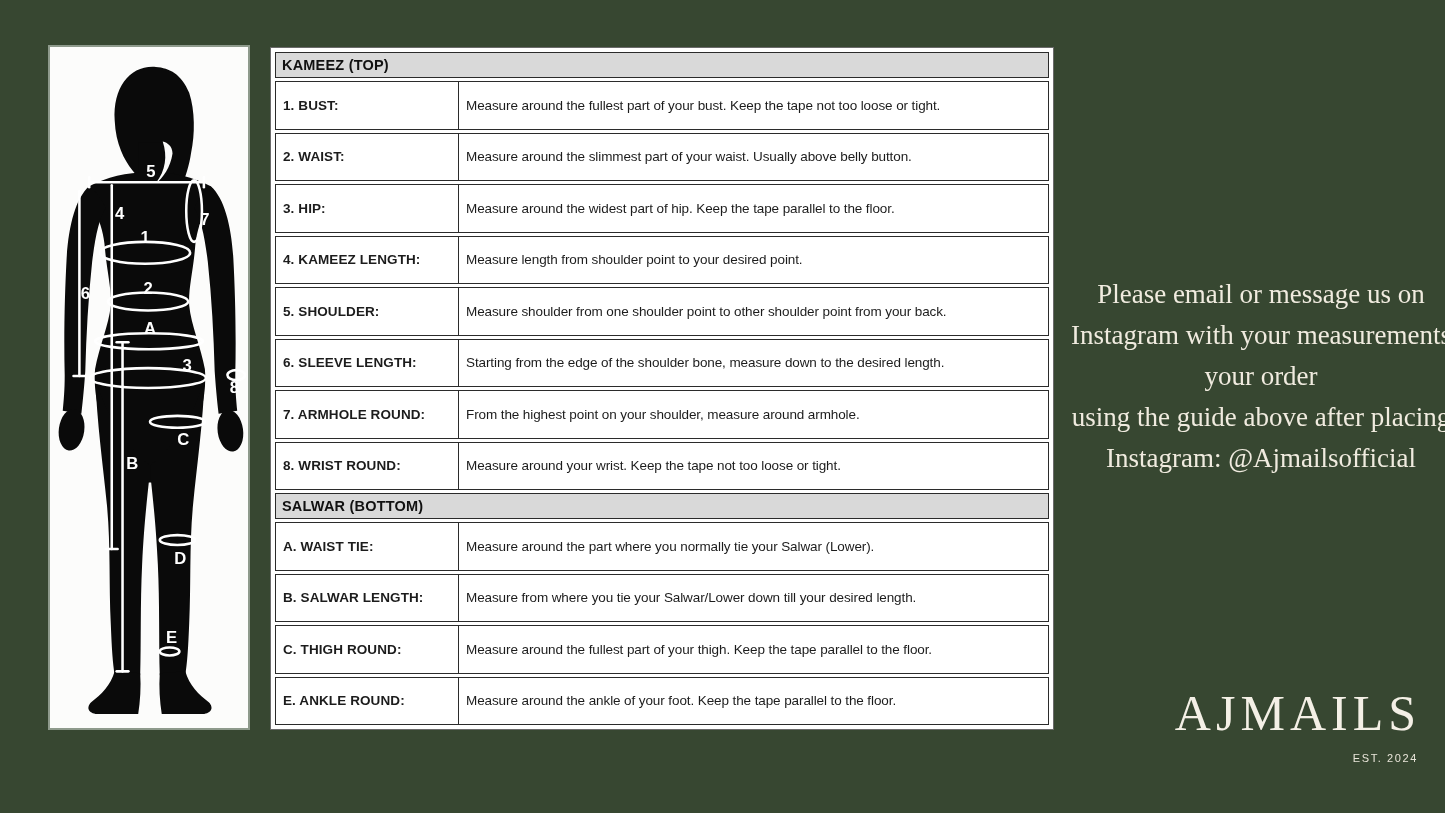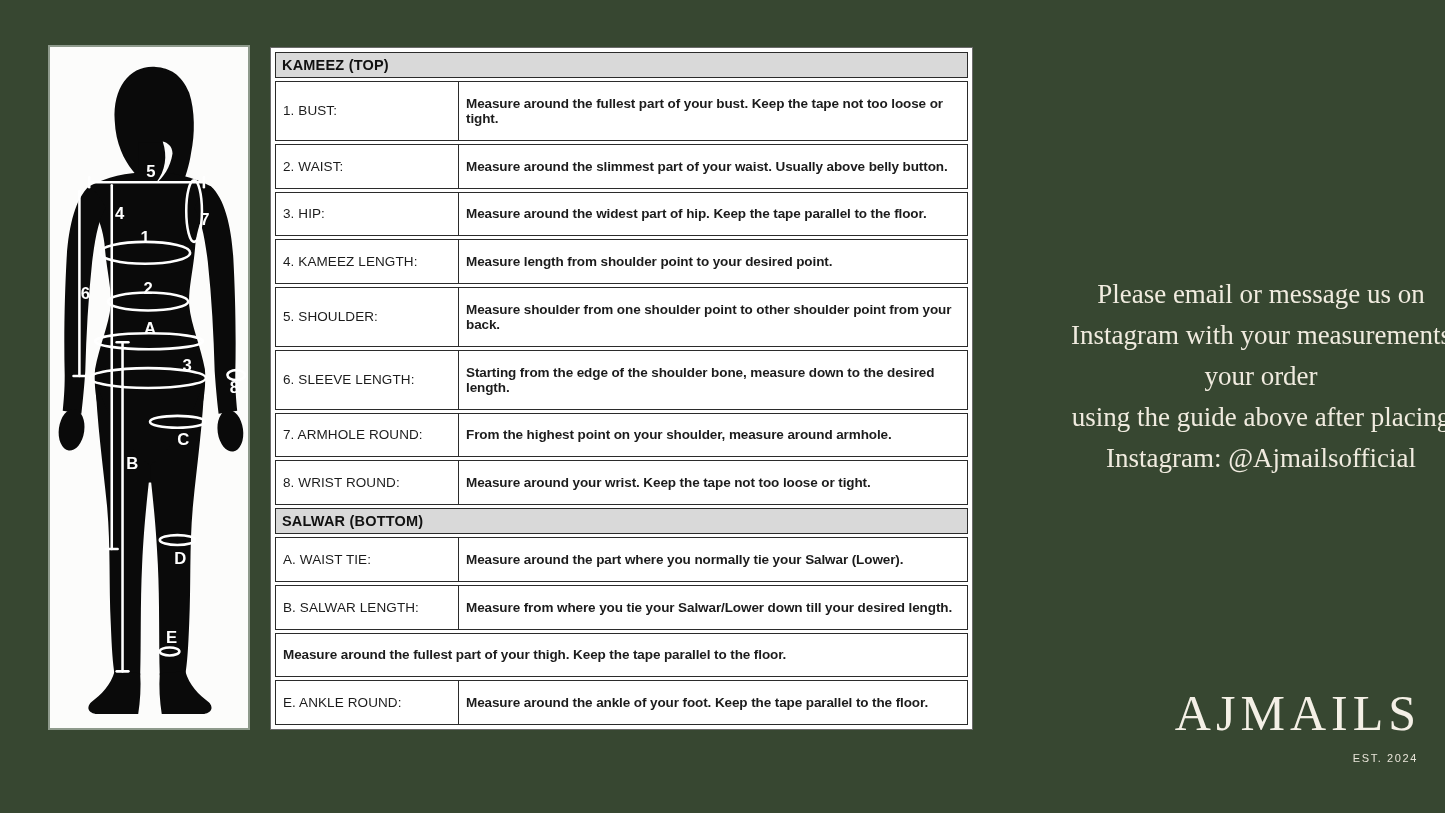--- a/index.html
+++ b/index.html
@@ -9,39 +9,39 @@
     font-family:"Liberation Sans",sans-serif;
   }
   
   .figure-panel{
     position:absolute;left:48px;top:45px;width:202px;height:685px;
     background:#fcfcfb;border:2px solid #8e9a8c;box-sizing:border-box;
   }
   .figure-panel svg{display:block;width:100%;height:100%;}
   
   .table-panel{
-    position:absolute;left:270px;top:47px;width:703px;height:683px;
+    position:absolute;left:270px;top:47px;width:784px;height:683px;
     background:#ffffff;border:1px solid #6a6a6a;box-sizing:border-box;
     padding:4px;
   }
   .mtable{display:flex;flex-direction:column;gap:3px;height:100%;box-sizing:border-box;}
   .section-header{
     flex:none;height:26px;background:#d9d9d9;border:1px solid #2b2b2b;
     display:flex;align-items:center;padding-left:6px;box-sizing:border-box;
     font-size:14.5px;font-weight:bold;color:#111;letter-spacing:.2px;
   }
   .trow{flex:1 1 auto;display:flex;border:1px solid #2b2b2b;background:#fff;box-sizing:border-box;}
   .tlabel{
     flex:none;width:183px;border-right:1px solid #2b2b2b;box-sizing:border-box;
     display:flex;align-items:center;padding-left:7px;
-    font-size:13.5px;font-weight:normal;color:#1c1c1c;letter-spacing:.1px;
+    font-size:13.5px;font-weight:bold;color:#1c1c1c;letter-spacing:.1px;
   }
   .tdesc{
     flex:1;display:flex;align-items:center;padding-left:7px;padding-right:4px;
-    font-size:13.5px;color:#1c1c1c;letter-spacing:-0.1px;font-weight:bold;
+    font-size:13.5px;color:#1c1c1c;letter-spacing:-0.1px;
   }
   
   .contact{
     position:absolute;left:1003px;top:274px;width:516px;
     text-align:center;color:#f0ebdf;
     font-family:"Liberation Serif",serif;font-size:27px;
   }
   .contact-line{line-height:41px;white-space:nowrap;}
   
   .brand{
@@ -171,20 +171,21 @@
 
     <div class="trow">
       <div class="tlabel">A. WAIST TIE:</div>
       <div class="tdesc">Measure around the part where you normally tie your Salwar (Lower).</div>
     </div>
     <div class="trow">
       <div class="tlabel">B. SALWAR LENGTH:</div>
       <div class="tdesc">Measure from where you tie your Salwar/Lower down till your desired length.</div>
     </div>
     <div class="trow">
+      <div class="tlabel">C. THIGH ROUND:</div>
       <div class="tdesc">Measure around the fullest part of your thigh. Keep the tape parallel to the floor.</div>
     </div>
     <div class="trow">
       <div class="tlabel">E. ANKLE ROUND:</div>
       <div class="tdesc">Measure around the ankle of your foot. Keep the tape parallel to the floor.</div>
     </div>
   </div>
 </div>
 
 <div class="contact">

